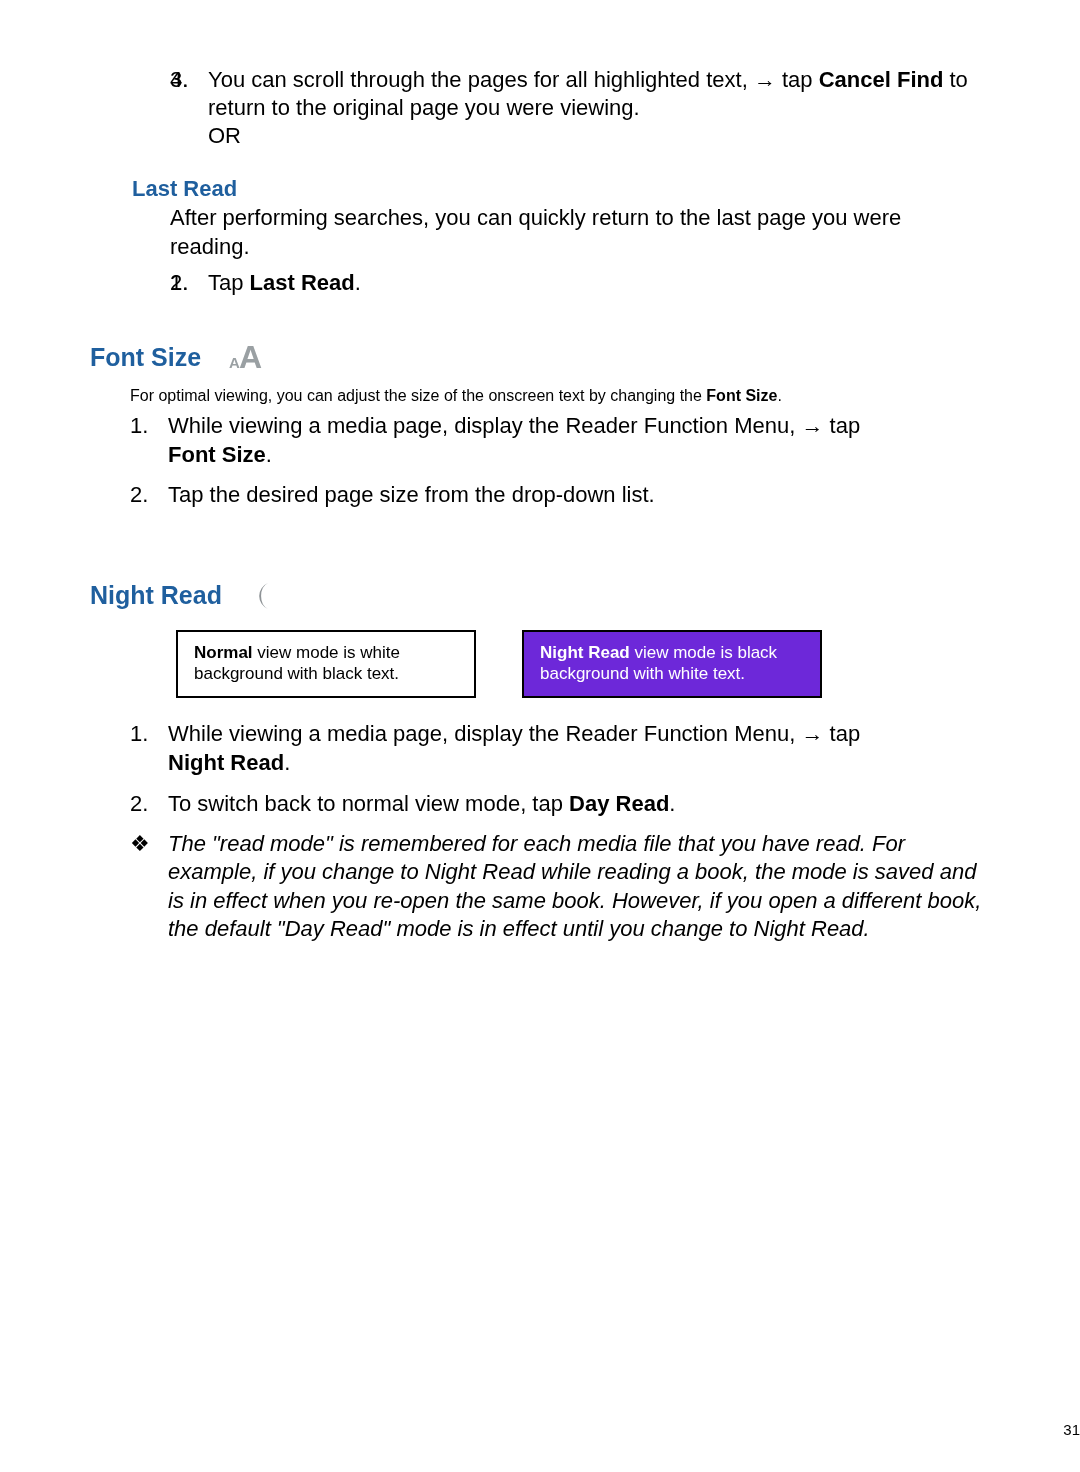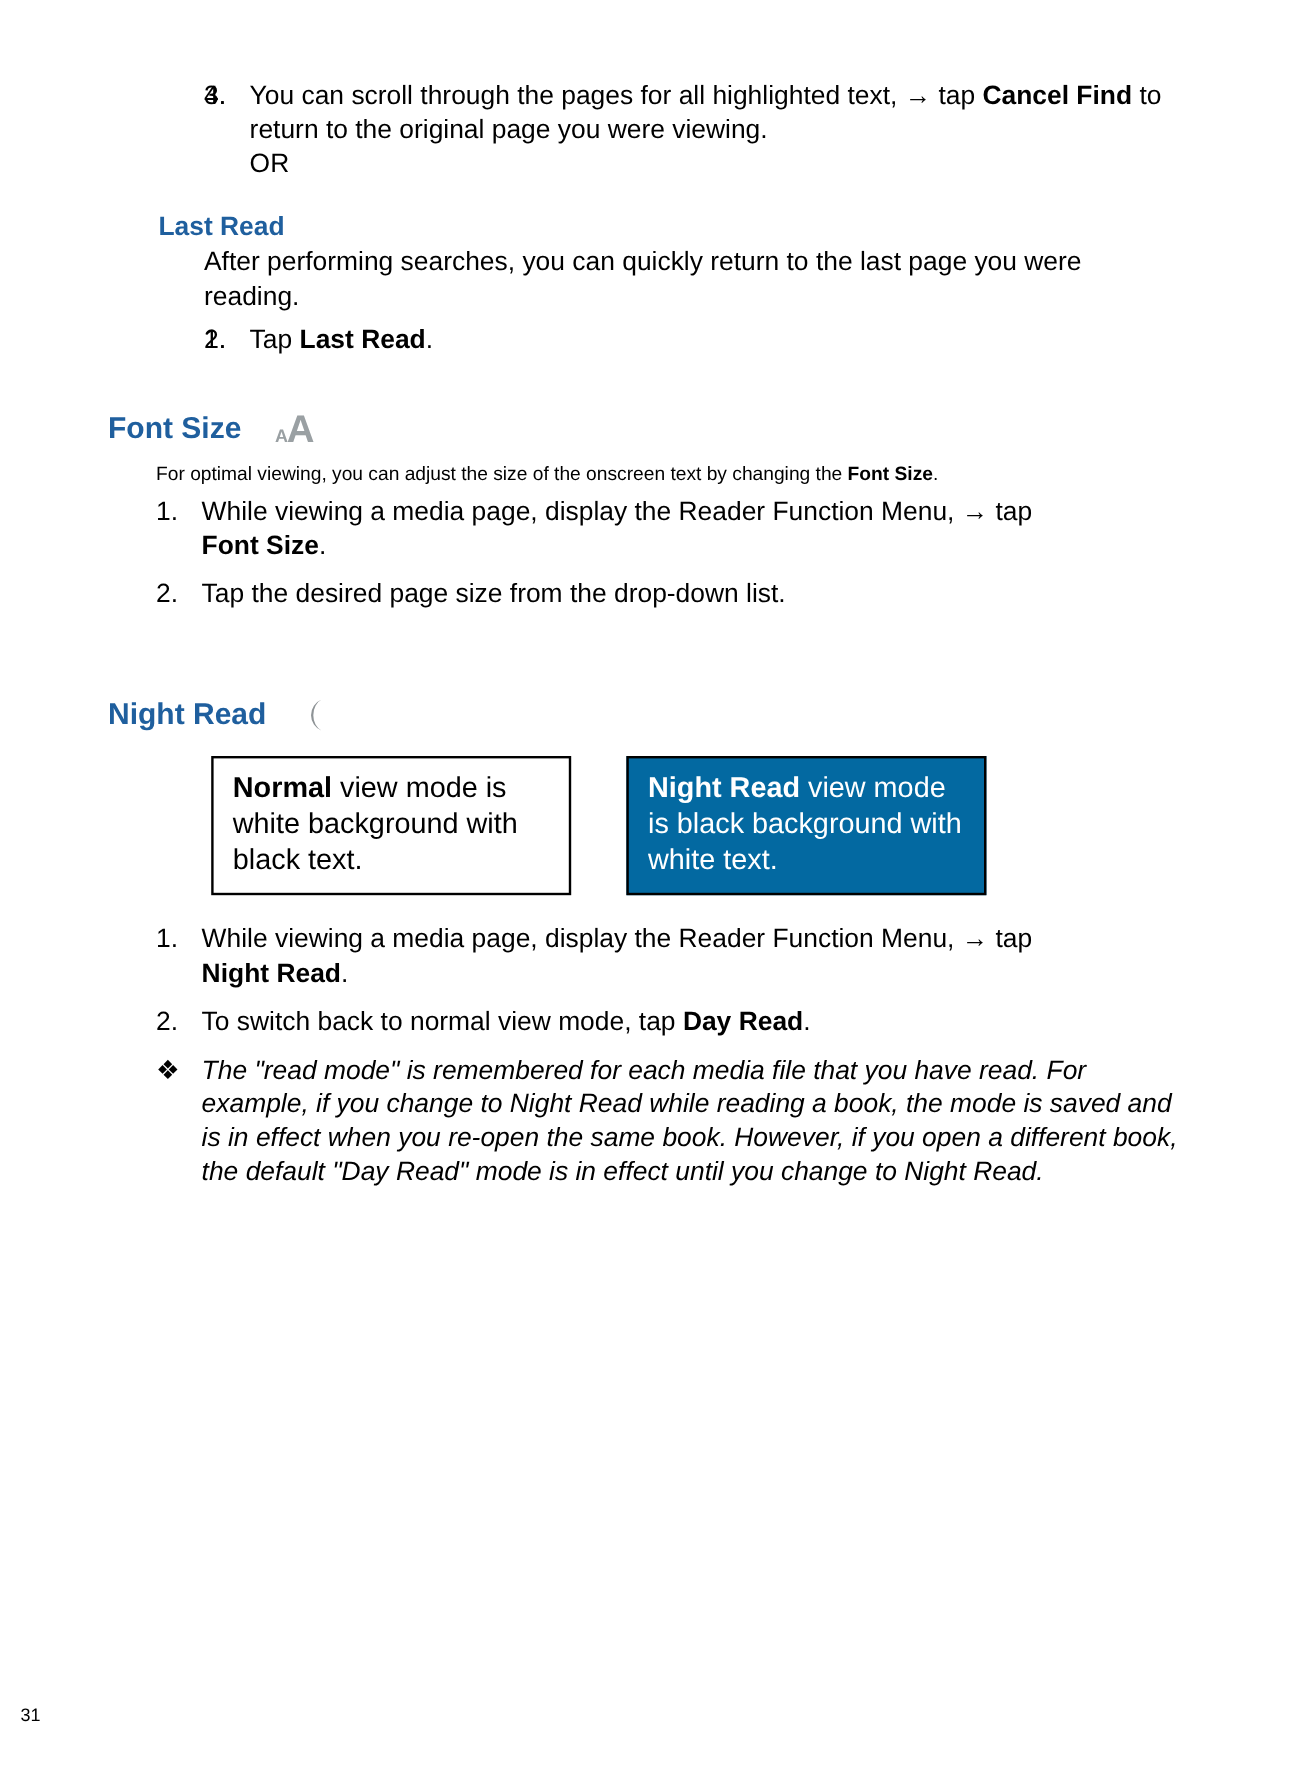--- a/index.html
+++ b/index.html
@@ -117,49 +117,48 @@
     top: 0;
   }
   .boxes {
     display: flex;
     gap: 46px;
     margin: 18px 0 22px 86px;
   }
   .vbox {
     border: 2px solid #000;
     padding: 10px 16px 12px 16px;
-    font-size: 24px;
+    font-size: 17px;
     line-height: 1.25;
     width: 300px;
     box-sizing: border-box;
   }
   .vbox.dark {
-    background: #0369a1;
+    background: #6d28d9;
     color: #fff;
     border-color: #000;
   }
   .note-row {
     display: flex;
     margin: 6px 0 0 40px;
     font-size: 22px;
     font-style: italic;
     line-height: 1.28;
   }
   .note-row .diamond {
     flex: 0 0 38px;
     font-style: normal;
   }
   .page-num {
     position: absolute;
     bottom: 34px;
     left: 0;
     right: 0;
-    text-align: left;
+    text-align: right;
     font-size: 15px;
-    padding-left: 17px;
   }
   b { font-weight: bold; }
   .arrow {
     font-family: Arial, sans-serif;
   }
 </style>
 </head>
 <body>
 
 <div class="page">

